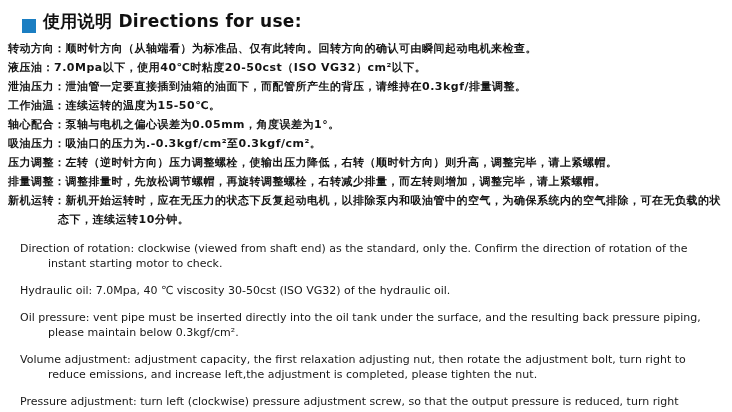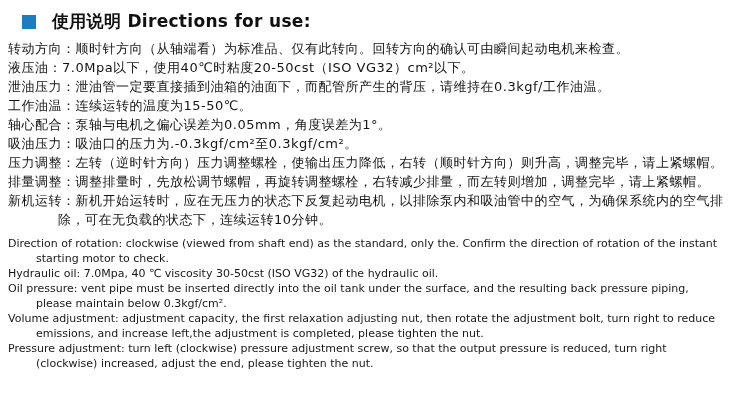--- a/index.html
+++ b/index.html
@@ -16,80 +16,80 @@
   }
   .page {
     box-sizing: border-box;
     width: 732px;
     height: 412px;
     padding: 8px 6px 4px 8px;
     background: #ffffff;
   }
   .header {
     display: flex;
-    align-items: center;
-    gap: 16px;
+    align-items: flex-end;
+    gap: 7px;
     margin: 2px 0 6px 14px;
   }
   .marker {
     width: 14px;
     height: 14px;
     background: #1b7ec2;
     flex: 0 0 auto;
   }
   .title {
     font-size: 17px;
     font-weight: bold;
     color: #101010;
     letter-spacing: 0.3px;
     white-space: nowrap;
   }
   .cn-list {
     margin: 0;
   }
   .cn-line {
-    font-size: 13px;
-    font-weight: normal;
+    font-size: 11px;
+    font-weight: bold;
     line-height: 19px;
     letter-spacing: 0.5px;
     color: #151515;
     padding-left: 50px;
     text-indent: -50px;
     margin: 0;
   }
   .cn-label {
     color: #151515;
   }
   .en-list {
     margin-top: 7px;
   }
   .en-line {
     font-size: 11px;
     font-weight: normal;
     line-height: 15px;
     color: #181818;
     padding-left: 28px;
     text-indent: -28px;
-    margin: 0;
+    margin: 12px;
   }
 </style>
 </head>
 <body>
 
 <div class="page">
 
   <div class="header">
     <span class="marker" style="background: rgb(27, 126, 194);"></span>
     <span class="title">使用说明 Directions for use:</span>
   </div>
 
   <div class="cn-list">
     <p class="cn-line"><span class="cn-label">转动方向：</span><span>顺时针方向（从轴端看）为标准品、仅有此转向。回转方向的确认可由瞬间起动电机来检查。</span></p>
     <p class="cn-line"><span class="cn-label">液压油：</span><span>7.0Mpa以下，使用40℃时粘度20-50cst（ISO VG32）cm²以下。</span></p>
-    <p class="cn-line"><span class="cn-label">泄油压力：</span><span>泄油管一定要直接插到油箱的油面下，而配管所产生的背压，请维持在0.3kgf/工作油温。</span></p>
+    <p class="cn-line"><span class="cn-label">泄油压力：</span><span>泄油管一定要直接插到油箱的油面下，而配管所产生的背压，请维持在0.3kgf/排量调整。</span></p>
     <p class="cn-line"><span class="cn-label">工作油温：</span><span>连续运转的温度为15-50℃。</span></p>
     <p class="cn-line"><span class="cn-label">轴心配合：</span><span>泵轴与电机之偏心误差为0.05mm，角度误差为1°。</span></p>
     <p class="cn-line"><span class="cn-label">吸油压力：</span><span>吸油口的压力为.-0.3kgf/cm²至0.3kgf/cm²。</span></p>
     <p class="cn-line"><span class="cn-label">压力调整：</span><span>左转（逆时针方向）压力调整螺栓，使输出压力降低，右转（顺时针方向）则升高，调整完毕，请上紧螺帽。</span></p>
     <p class="cn-line"><span class="cn-label">排量调整：</span><span>调整排量时，先放松调节螺帽，再旋转调整螺栓，右转减少排量，而左转则增加，调整完毕，请上紧螺帽。</span></p>
     <p class="cn-line"><span class="cn-label">新机运转：</span><span>新机开始运转时，应在无压力的状态下反复起动电机，以排除泵内和吸油管中的空气，为确保系统内的空气排除，可在无负载的状态下，连续运转10分钟。</span></p>
   </div>
 
   <div class="en-list">
     <p class="en-line">Direction of rotation: clockwise (viewed from shaft end) as the standard, only the. Confirm the direction of rotation of  the instant starting motor to check.</p>

